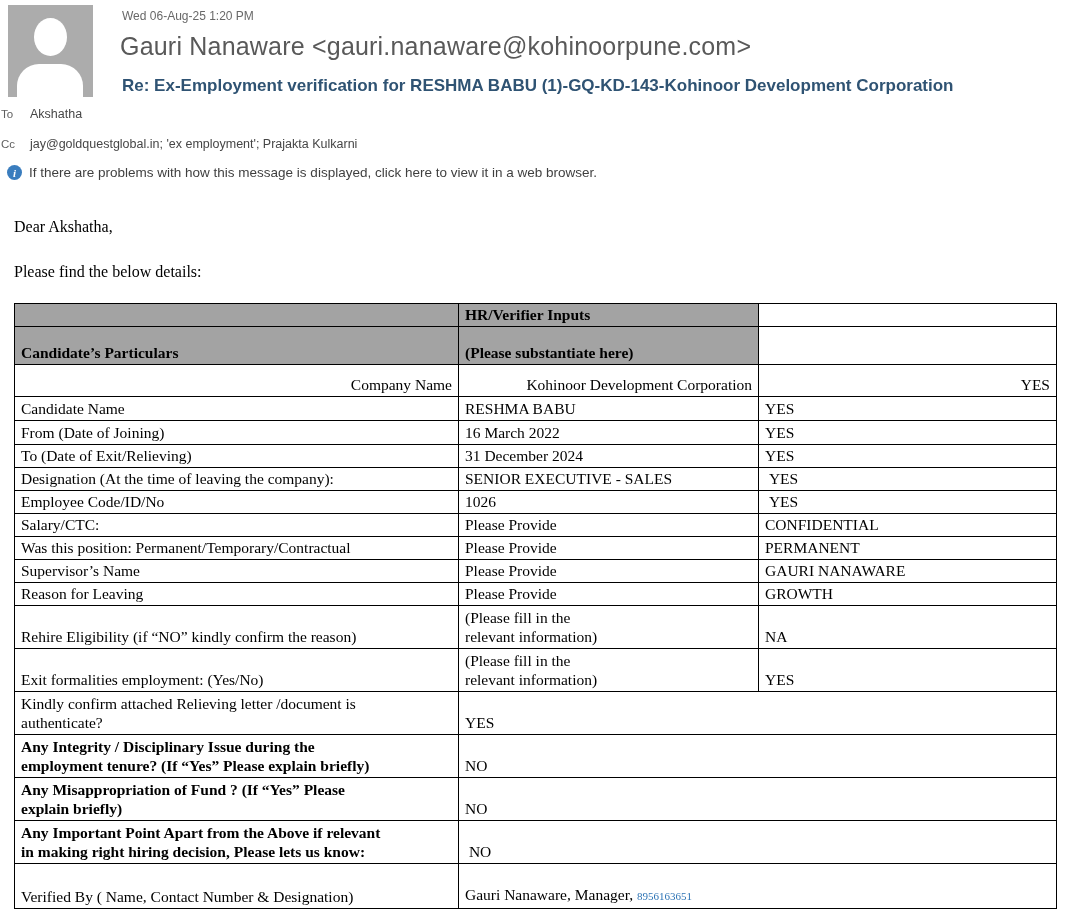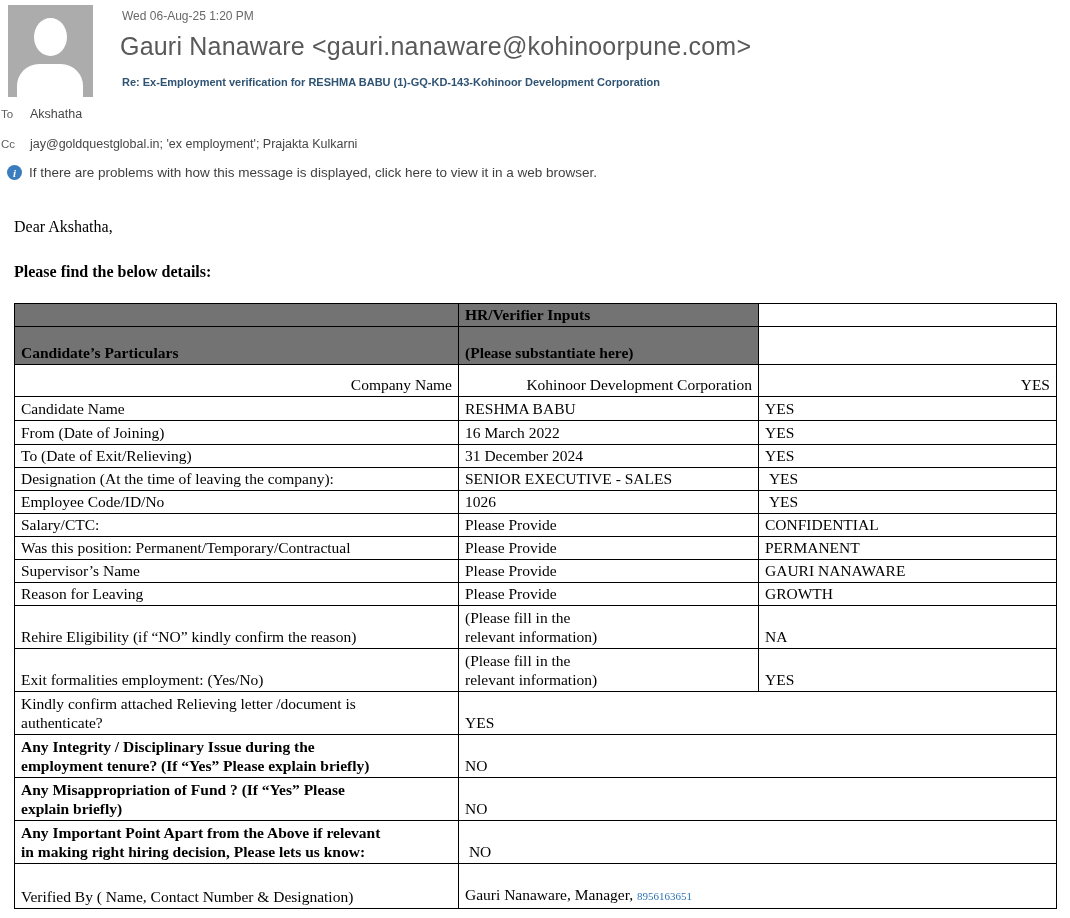--- a/index.html
+++ b/index.html
@@ -10,49 +10,49 @@
   .msg-header { position:relative; width:100%; }
   .avatar { position:absolute; left:8px; top:5px; width:85px; height:92px;
             background:#acacac; overflow:hidden; }
   .avatar .head { position:absolute; left:26px; top:13px; width:33px; height:38px;
                   background:#ffffff; border-radius:50%; }
   .avatar .shoulders { position:absolute; left:9px; top:59px; width:66px; height:40px;
                        background:#ffffff; border-radius:22px 22px 0 0; }
   .timestamp { position:absolute; left:122px; top:9px; font-size:12px; color:#686868; }
   .sender { position:absolute; left:120px; top:32px; font-size:25px; font-weight:400;
             color:#595959; letter-spacing:0.2px; }
-  .subject { position:absolute; left:122px; top:76px; font-size:11px; font-weight:700;
+  .subject { position:absolute; left:122px; top:76px; font-size:17px; font-weight:700;
              color:#2f5373; }
   .recip-row { position:absolute; left:0; font-size:12.5px; color:#464646; }
   .recip-label { display:inline-block; width:30px; padding-left:1px; color:#5f5f5f;
                  font-size:11.5px; }
   .row-to { top:107px; }
   .row-cc { top:137px; }
   .banner { position:absolute; left:7px; top:165px; font-size:13.5px; color:#3f3f3f;
             display:flex; align-items:center; gap:7px; cursor:pointer; }
   .info-icon { display:inline-flex; width:15px; height:15px; border-radius:50%;
                background:#3a7dbe; color:#ffffff; font-size:11px; font-weight:700;
                align-items:center; justify-content:center;
                font-family:"Liberation Serif", serif; font-style:italic; flex:0 0 auto; }
 
   
   .mail-body { position:absolute; left:0; top:185px; width:100%;
                font-family:"Liberation Serif", serif; color:#000000; }
   .greeting { position:absolute; left:14px; top:33px; font-size:16px; }
-  .intro    { position:absolute; left:14px; top:78px; font-size:16px; font-weight:700; }
+  .intro    { position:absolute; left:14px; top:78px; font-size:16px; font-weight:400; }
 
   
   table.verif { position:absolute; left:14px; top:118px; border-collapse:collapse;
                 table-layout:fixed; width:1042px;
                 font-family:"Liberation Serif", serif; font-size:15.5px; color:#000000; }
   table.verif td { border:1px solid #000000; vertical-align:bottom;
                    padding:1px 6px 2px 6px; line-height:19px; white-space:pre-wrap;
                    overflow:hidden; }
   td.c3 { padding-left:10px; }
-  td.blue { background:#737373; font-weight:700; }
+  td.blue { background:#a3a3a3; font-weight:700; }
   td.ghost { border:none; background:transparent; }
   td.bold { font-weight:700; }
   td.vtop { vertical-align:top; }
   .link { color:#2e74b5; font-size:11px; cursor:pointer; }
 </style>
 </head>
 <body>
 
 <div class="msg-header">
   <div class="avatar">

